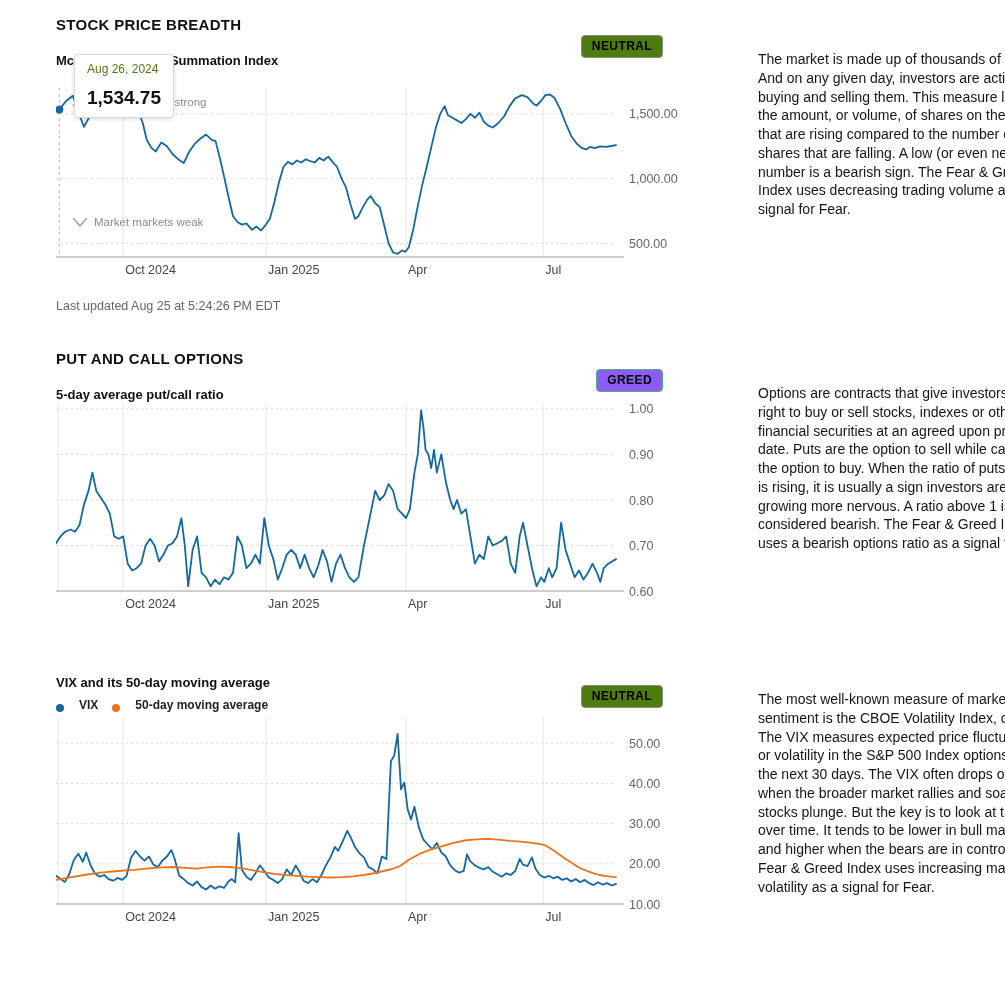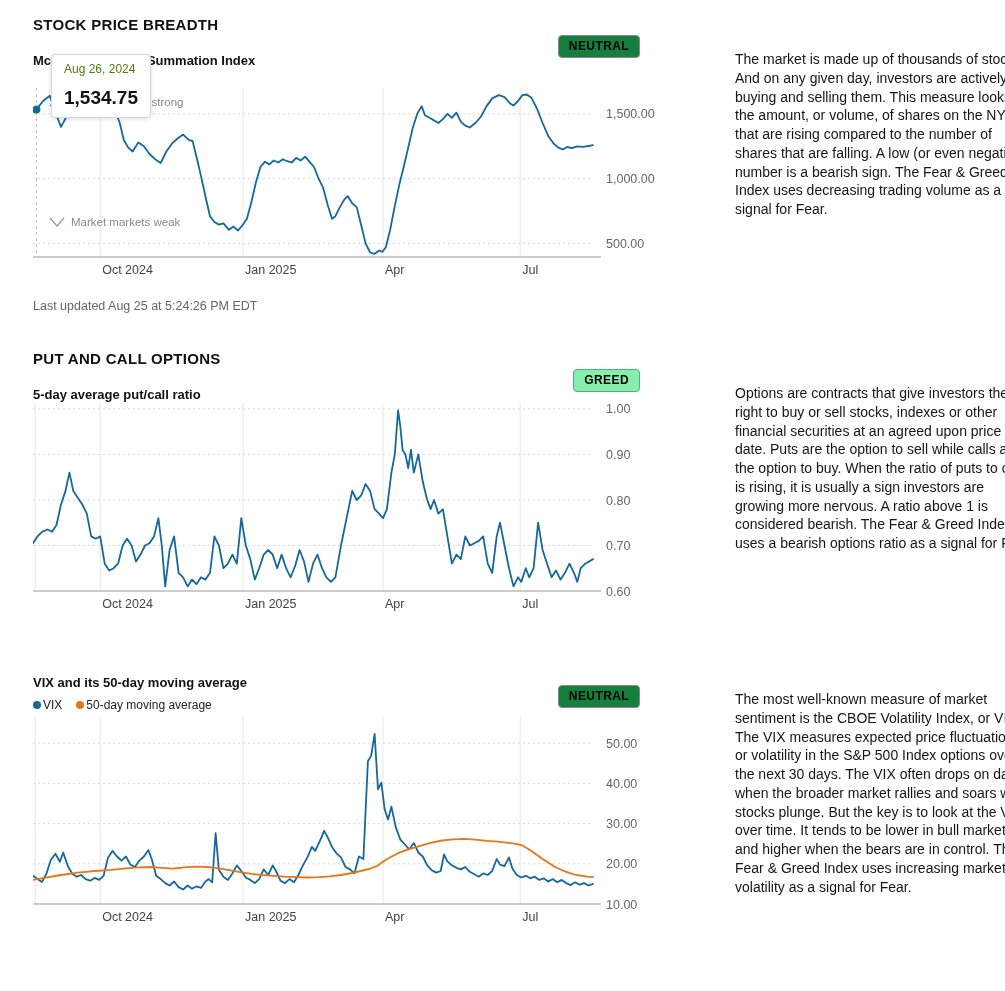--- a/index.html
+++ b/index.html
@@ -1,45 +1,45 @@
 <!DOCTYPE html>
 <html><head>
 <meta charset="utf-8">
 <style>
   * { margin:0; padding:0; box-sizing:border-box; }
   body { background:#fff; font-family:"Liberation Sans", sans-serif; color:#111; }
-  .page { width:1005px; height:991px; background:#fff; padding:16px 0 0 33px; overflow:hidden; }
+  .page { width:1005px; height:991px; background:#fff; padding:16px 0 0 56px; overflow:hidden; }
   .section { display:grid; grid-template-columns:662px 1fr; }
   .section + .section { margin-top:37px; }
   .section-title { font-size:15px; font-weight:bold; color:#111; letter-spacing:.3px; line-height:18px; }
   .chart-col { position:relative; }
   .chart-header { position:relative; margin-top:17px; height:22px; }
   .chart-header.tight { height:18px; }
   .chart-subtitle { font-size:13px; font-weight:bold; color:#111; }
   .badge { position:absolute; right:55px; font-size:12px; font-weight:bold; letter-spacing:.4px;
            padding:3px 10px 4px; border-radius:4px; color:#000; white-space:nowrap; }
-  .badge--neutral { background:#15803d; border:1px solid #8a8a8a; }
-  .badge--greed   { background:#86efac; border:1px solid #4fae85; }
+  .badge--neutral { background:#4d7c0f; border:1px solid #8a8a8a; }
+  .badge--greed   { background:#8b5cf6; border:1px solid #4fae85; }
   .badge.hdr { top:-16px; }
   .badge.mid { top:12px; }
   .chart-wrap { position:relative; }
   .chart-wrap.m1 { margin-top:15px; }
   .chart-wrap.m2 { margin-top:0; }
   .chart-wrap.m3 { margin-top:5px; }
   svg text { font-family:"Liberation Sans", sans-serif; }
   .tooltip { position:absolute; left:18px; top:-34px; background:#fff; border:1px solid #d9d9d9;
              border-radius:4px; padding:7px 12px 8px; box-shadow:0 1px 4px rgba(0,0,0,.15); z-index:5; }
   .tooltip-date { font-size:12px; color:#4d7c0f; white-space:nowrap; }
   .tooltip-value { font-size:19px; font-weight:bold; color:#111; margin-top:11px; }
   .annot { position:absolute; display:flex; align-items:center; gap:6px; }
   .annot.strong { left:16px; top:8px; }
   .annot.weak   { left:16px; top:128px; }
   .annot-label { font-size:11.5px; color:#8a8a8a; }
   .legend { display:flex; align-items:center; gap:14px; margin-top:6px; height:15px; }
-  .legend-item { display:flex; align-items:center; gap:2px; }
+  .legend-item { display:flex; align-items:flex-end; gap:15px;font-weight:bold; }
   .legend-dot { width:8px; height:8px; border-radius:50%; }
   .legend-label { font-size:12px; color:#222; }
   .last-updated { margin-top:14px; font-size:12.5px; color:#666; }
   .desc { padding-top:34px; padding-right:4px; }
   .desc p { font-size:14px; line-height:1.34; color:#151515; width:300px;margin-left:40px; }
 </style>
 </head>
 <body>
 
 <div class="page">

